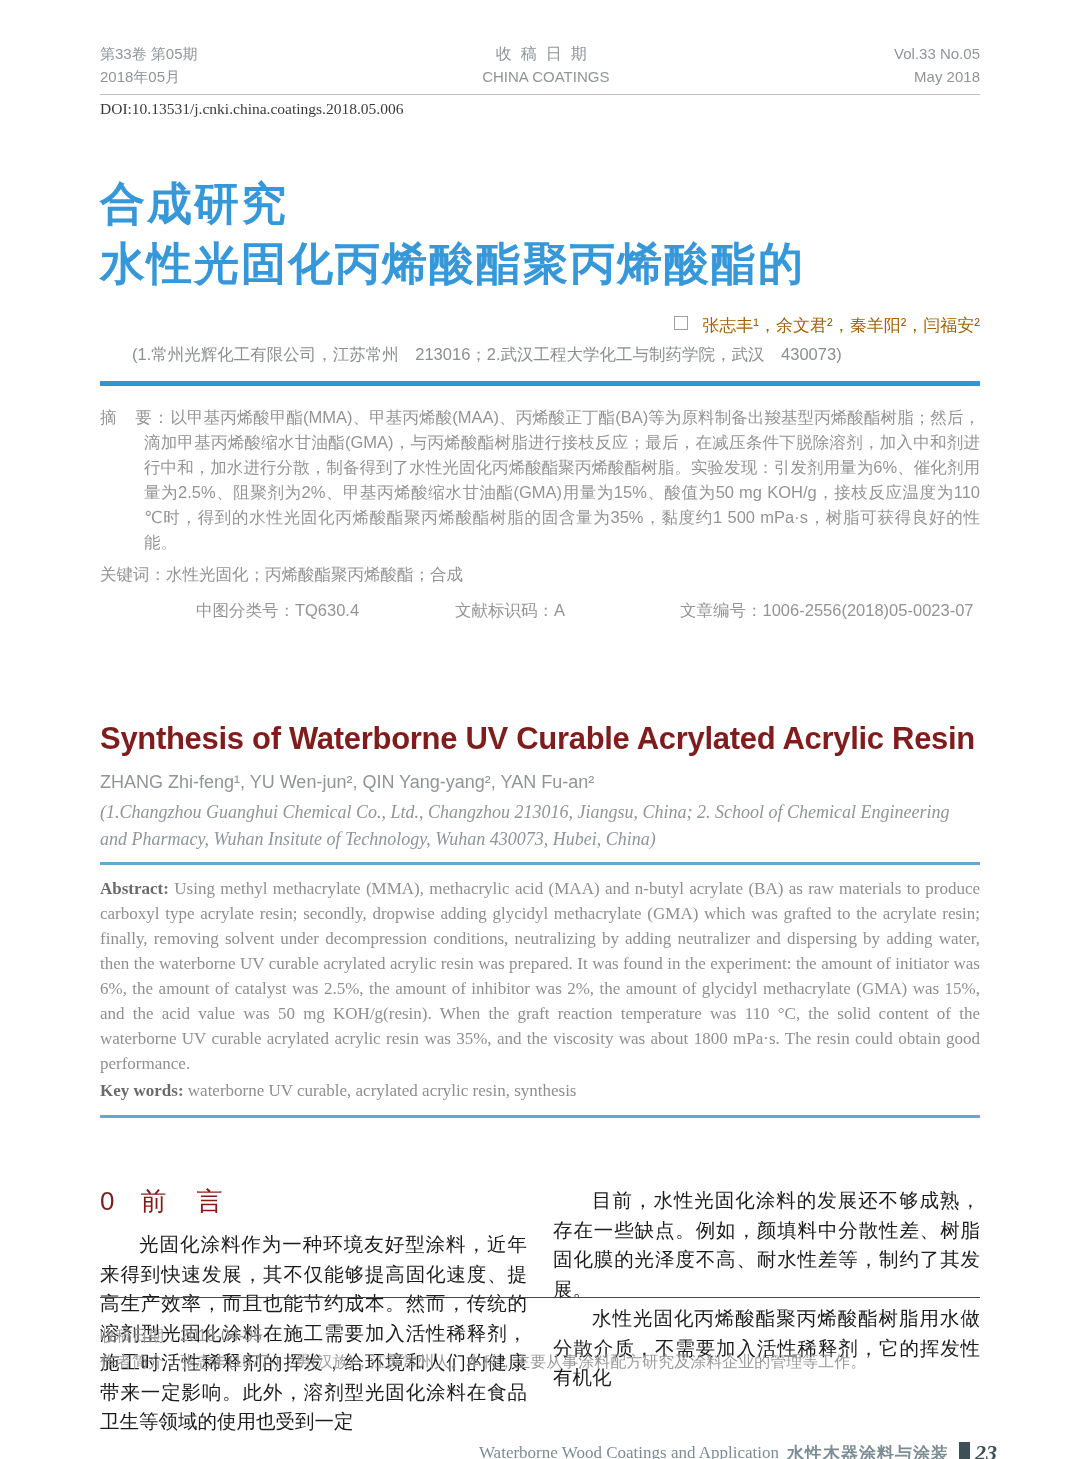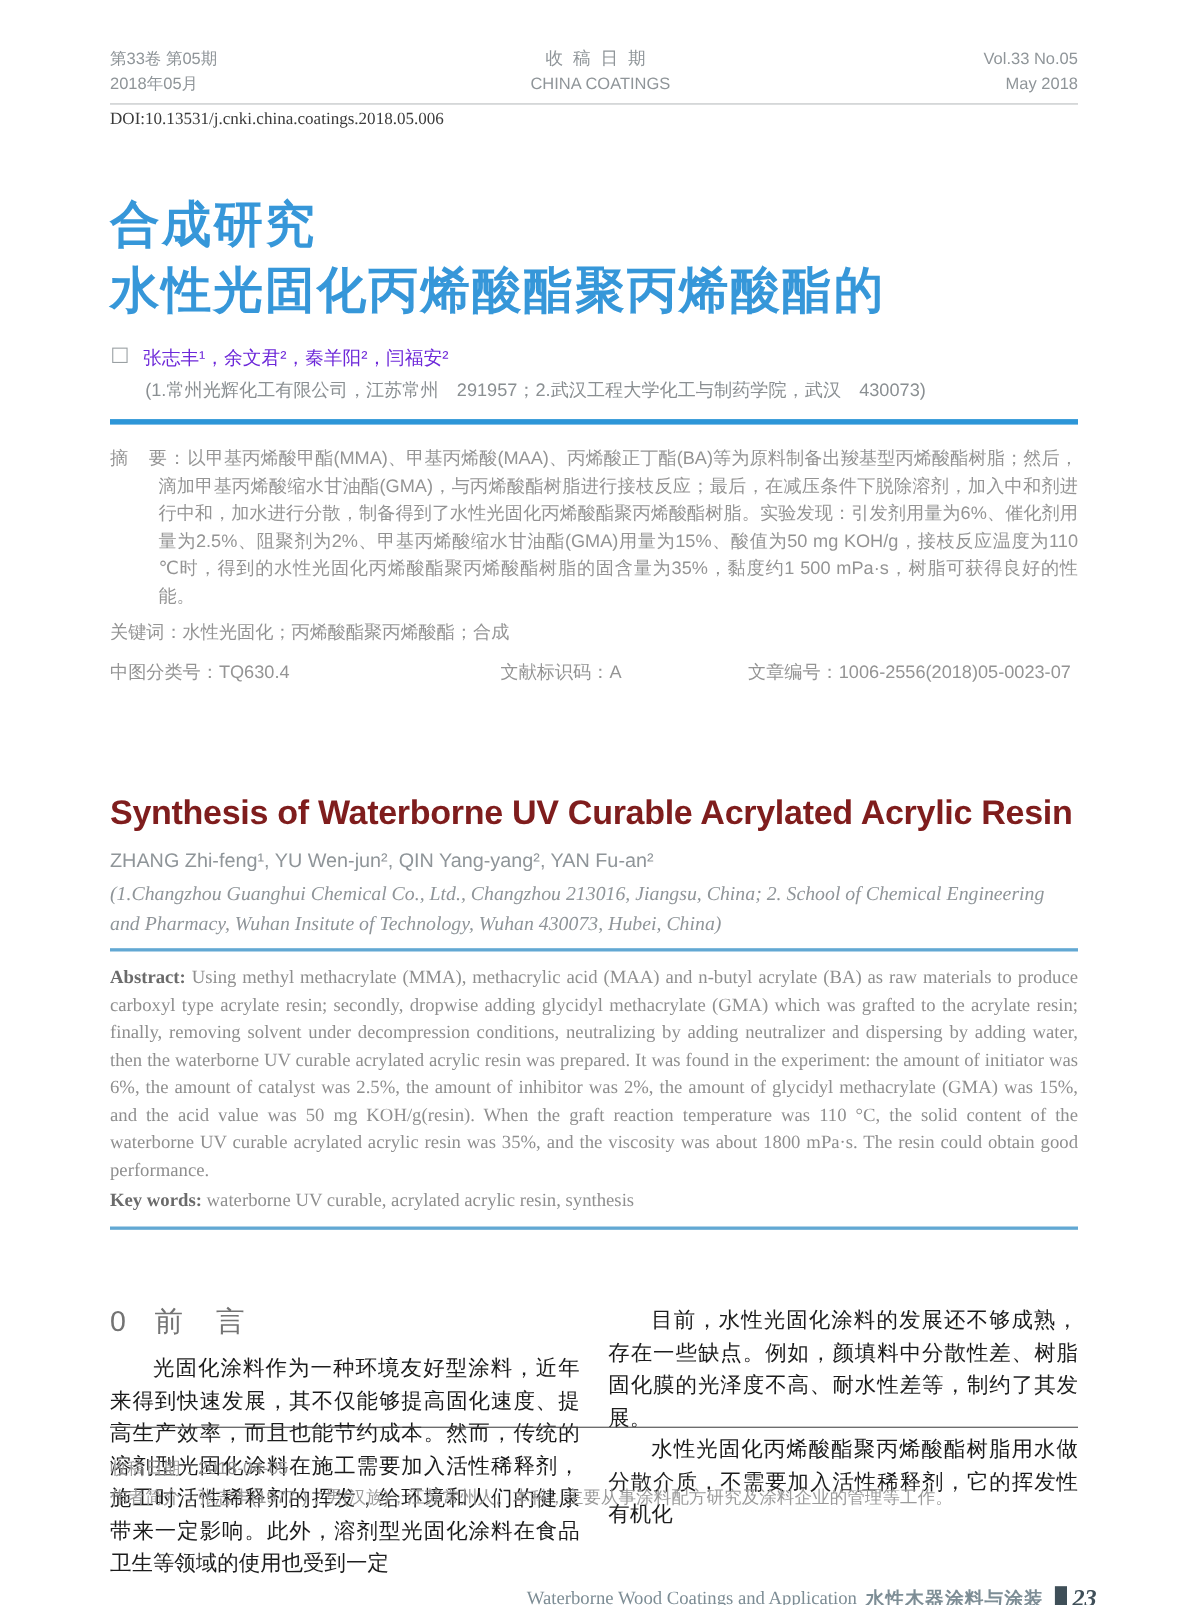--- a/index.html
+++ b/index.html
@@ -19,33 +19,33 @@
   .jheader .col-l { text-align:left; }
   .jheader .col-c { text-align:center; }
   .jheader .col-c .cn { letter-spacing:9px; font-size:16px; }
   .jheader .col-r { text-align:right; }
   .doi { font-family:"Liberation Serif","DejaVu Serif",serif; color:#3a3a3a;
     font-size:15.5px; margin-top:5px; }
 
   
   .cn-title { margin-top:56px; color:#3697d9; font-weight:bold;
     font-size:45px; line-height:60px; letter-spacing:2px; }
-  .authors-row { margin-top:20px; color:#6d28d9; font-size:17px; display:flex; align-items:flex-start; }
+  .authors-row { margin-top:20px; color:#a16207; font-size:17px; display:flex; align-items:flex-start;justify-content:flex-end; }
   .author-marker { display:inline-block; width:14px; height:14px; border:1.5px solid #9aa0a3;
     margin:2px 14px 0 2px; flex:none; }
   .cn-affil { margin-top:7px; color:#8a8f92; font-size:16.5px; padding-left:32px; }
   .rule-thick { height:5px; background:#2d96d8; margin-top:15px; }
 
   
   .cn-abstract { margin-top:19px; color:#949494; font-size:16.5px; line-height:25px;
     text-align:justify; padding-left:44px; text-indent:-44px; }
   .cn-abstract .lbl { letter-spacing:1px; }
   .cn-keywords { margin-top:9px; color:#949494; font-size:16.5px; }
   .meta-row { margin-top:14px; color:#949494; font-size:16.5px; display:flex; }
-  .meta-row .m0 { width:355px; }
+  .meta-row .m0 { width:355px;text-align:center; }
   .meta-row .m1 { width:225px; }
 
   
   .en-title { margin-top:99px; color:#7f1d1d; font-weight:bold;
     font-size:31px; letter-spacing:-0.3px; line-height:36px;
     font-family:"Liberation Sans","DejaVu Sans",sans-serif; }
   .en-authors { margin-top:15px; color:#8f9599; font-size:18px; }
   .en-affil { margin-top:6px; color:#8f9599; font-size:18px; line-height:27px;
     font-family:"Liberation Serif","DejaVu Serif",serif; font-style:italic; }
   .rule-blue { height:3px; background:#62a8d3; margin-top:9px; }
@@ -53,21 +53,21 @@
     text-align:justify; font-family:"Liberation Serif","DejaVu Serif",serif; }
   .en-abstract .lbl, .en-keywords .lbl { font-weight:bold; color:#6b6b6b; }
   .en-keywords { margin-top:2px; color:#8f8f8f; font-size:17px; line-height:25px;
     font-family:"Liberation Serif","DejaVu Serif",serif; }
   .rule-blue2 { height:3px; background:#62a8d3; margin-top:12px; }
 
   
   .body-cols { margin-top:68px; display:flex; gap:26px; }
   .bcol { flex:1; font-family:"Liberation Serif","DejaVu Serif",serif;
     color:#1c1c1c; font-size:19.5px; line-height:29.5px; text-align:justify; }
-  .sec-head { color:#737373; font-size:26px; line-height:30px; margin-bottom:14px;
+  .sec-head { color:#7f1d1d; font-size:26px; line-height:30px; margin-bottom:14px;
     font-family:"Liberation Sans","DejaVu Sans",sans-serif; }
   .sec-head .num { margin-right:26px; }
   .sec-head .ttl { letter-spacing:2px; }
   .indent { text-indent:2em; }
 
   
   .footnote { position:absolute; left:100px; right:95px; top:1297px;
     border-top:1.5px solid #4a4a4a; padding-top:25px;
     color:#9a9a9a; font-size:16px; line-height:26px; }
   .page-footer { position:absolute; right:78px; top:1396px;
@@ -102,21 +102,21 @@
 
     <div class="cn-title">
       <div>合成研究</div>
       <div>水性光固化丙烯酸酯聚丙烯酸酯的</div>
     </div>
 
     <div class="authors-row">
       <span class="author-marker"></span>
       <span>张志丰¹，余文君²，秦羊阳²，闫福安²</span>
     </div>
-    <div class="cn-affil">(1.常州光辉化工有限公司，江苏常州　291957；2.武汉工程大学化工与制药学院，武汉　430073)</div>
+    <div class="cn-affil">(1.常州光辉化工有限公司，江苏常州　213016；2.武汉工程大学化工与制药学院，武汉　430073)</div>
 
     <div class="rule-thick"></div>
 
     <p class="cn-abstract"><span class="lbl">摘　要：</span><span>以甲基丙烯酸甲酯(MMA)、甲基丙烯酸(MAA)、丙烯酸正丁酯(BA)等为原料制备出羧基型丙烯酸酯树脂；然后，滴加甲基丙烯酸缩水甘油酯(GMA)，与丙烯酸酯树脂进行接枝反应；最后，在减压条件下脱除溶剂，加入中和剂进行中和，加水进行分散，制备得到了水性光固化丙烯酸酯聚丙烯酸酯树脂。实验发现：引发剂用量为6%、催化剂用量为2.5%、阻聚剂为2%、甲基丙烯酸缩水甘油酯(GMA)用量为15%、酸值为50 mg KOH/g，接枝反应温度为110 ℃时，得到的水性光固化丙烯酸酯聚丙烯酸酯树脂的固含量为35%，黏度约1 500 mPa·s，树脂可获得良好的性能。</span></p>
 
     <div class="cn-keywords">关键词：水性光固化；丙烯酸酯聚丙烯酸酯；合成</div>
 
     <div class="meta-row">
       <span class="m0">中图分类号：TQ630.4</span>
       <span class="m1">文献标识码：A</span>

